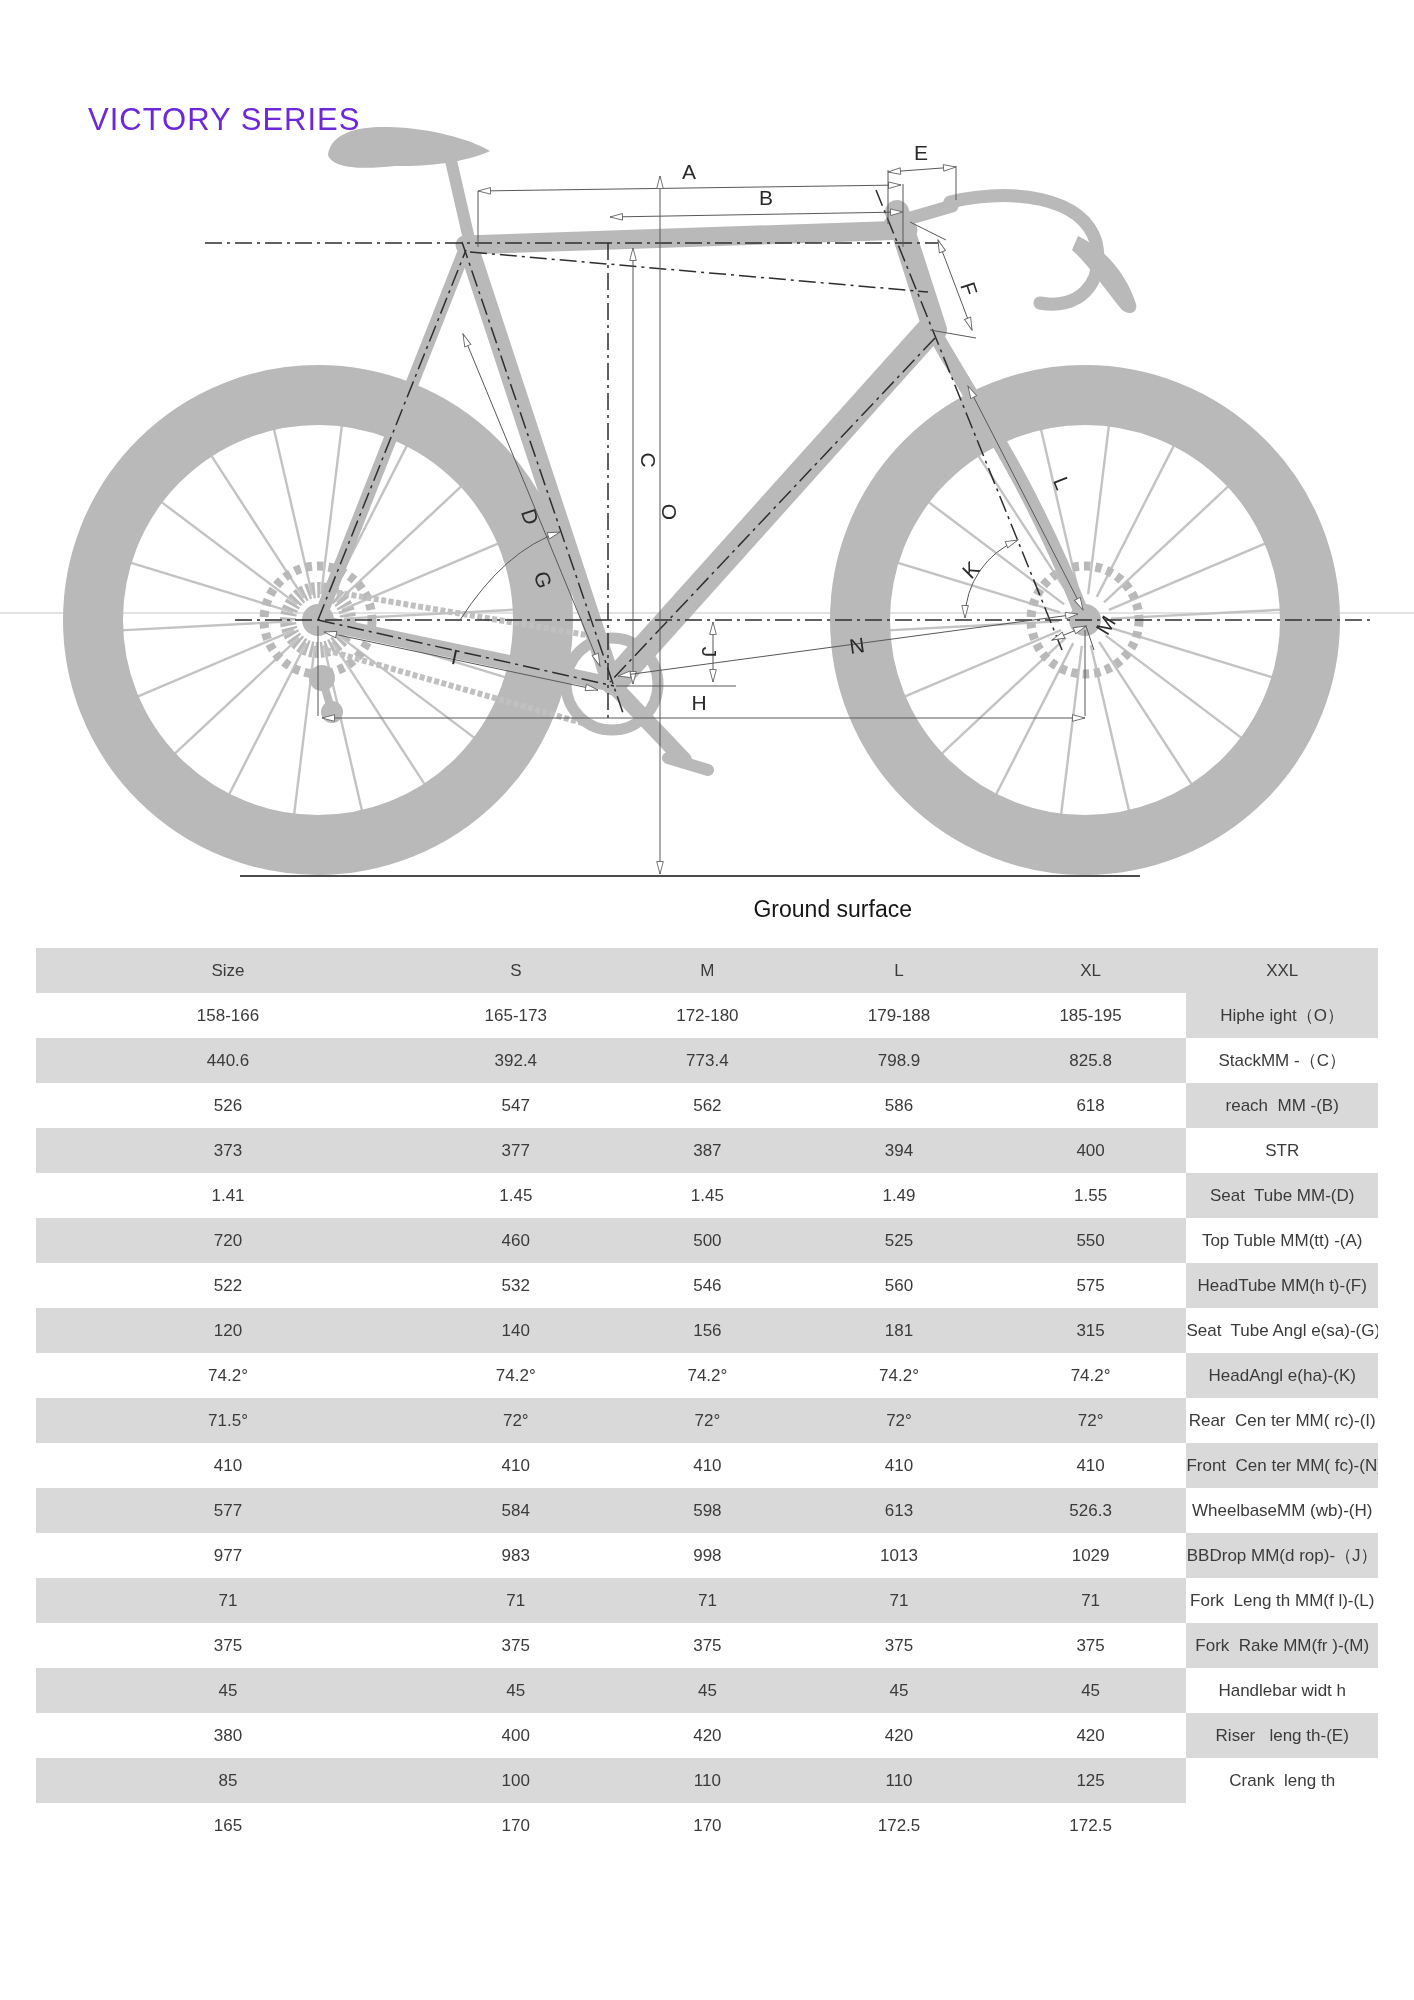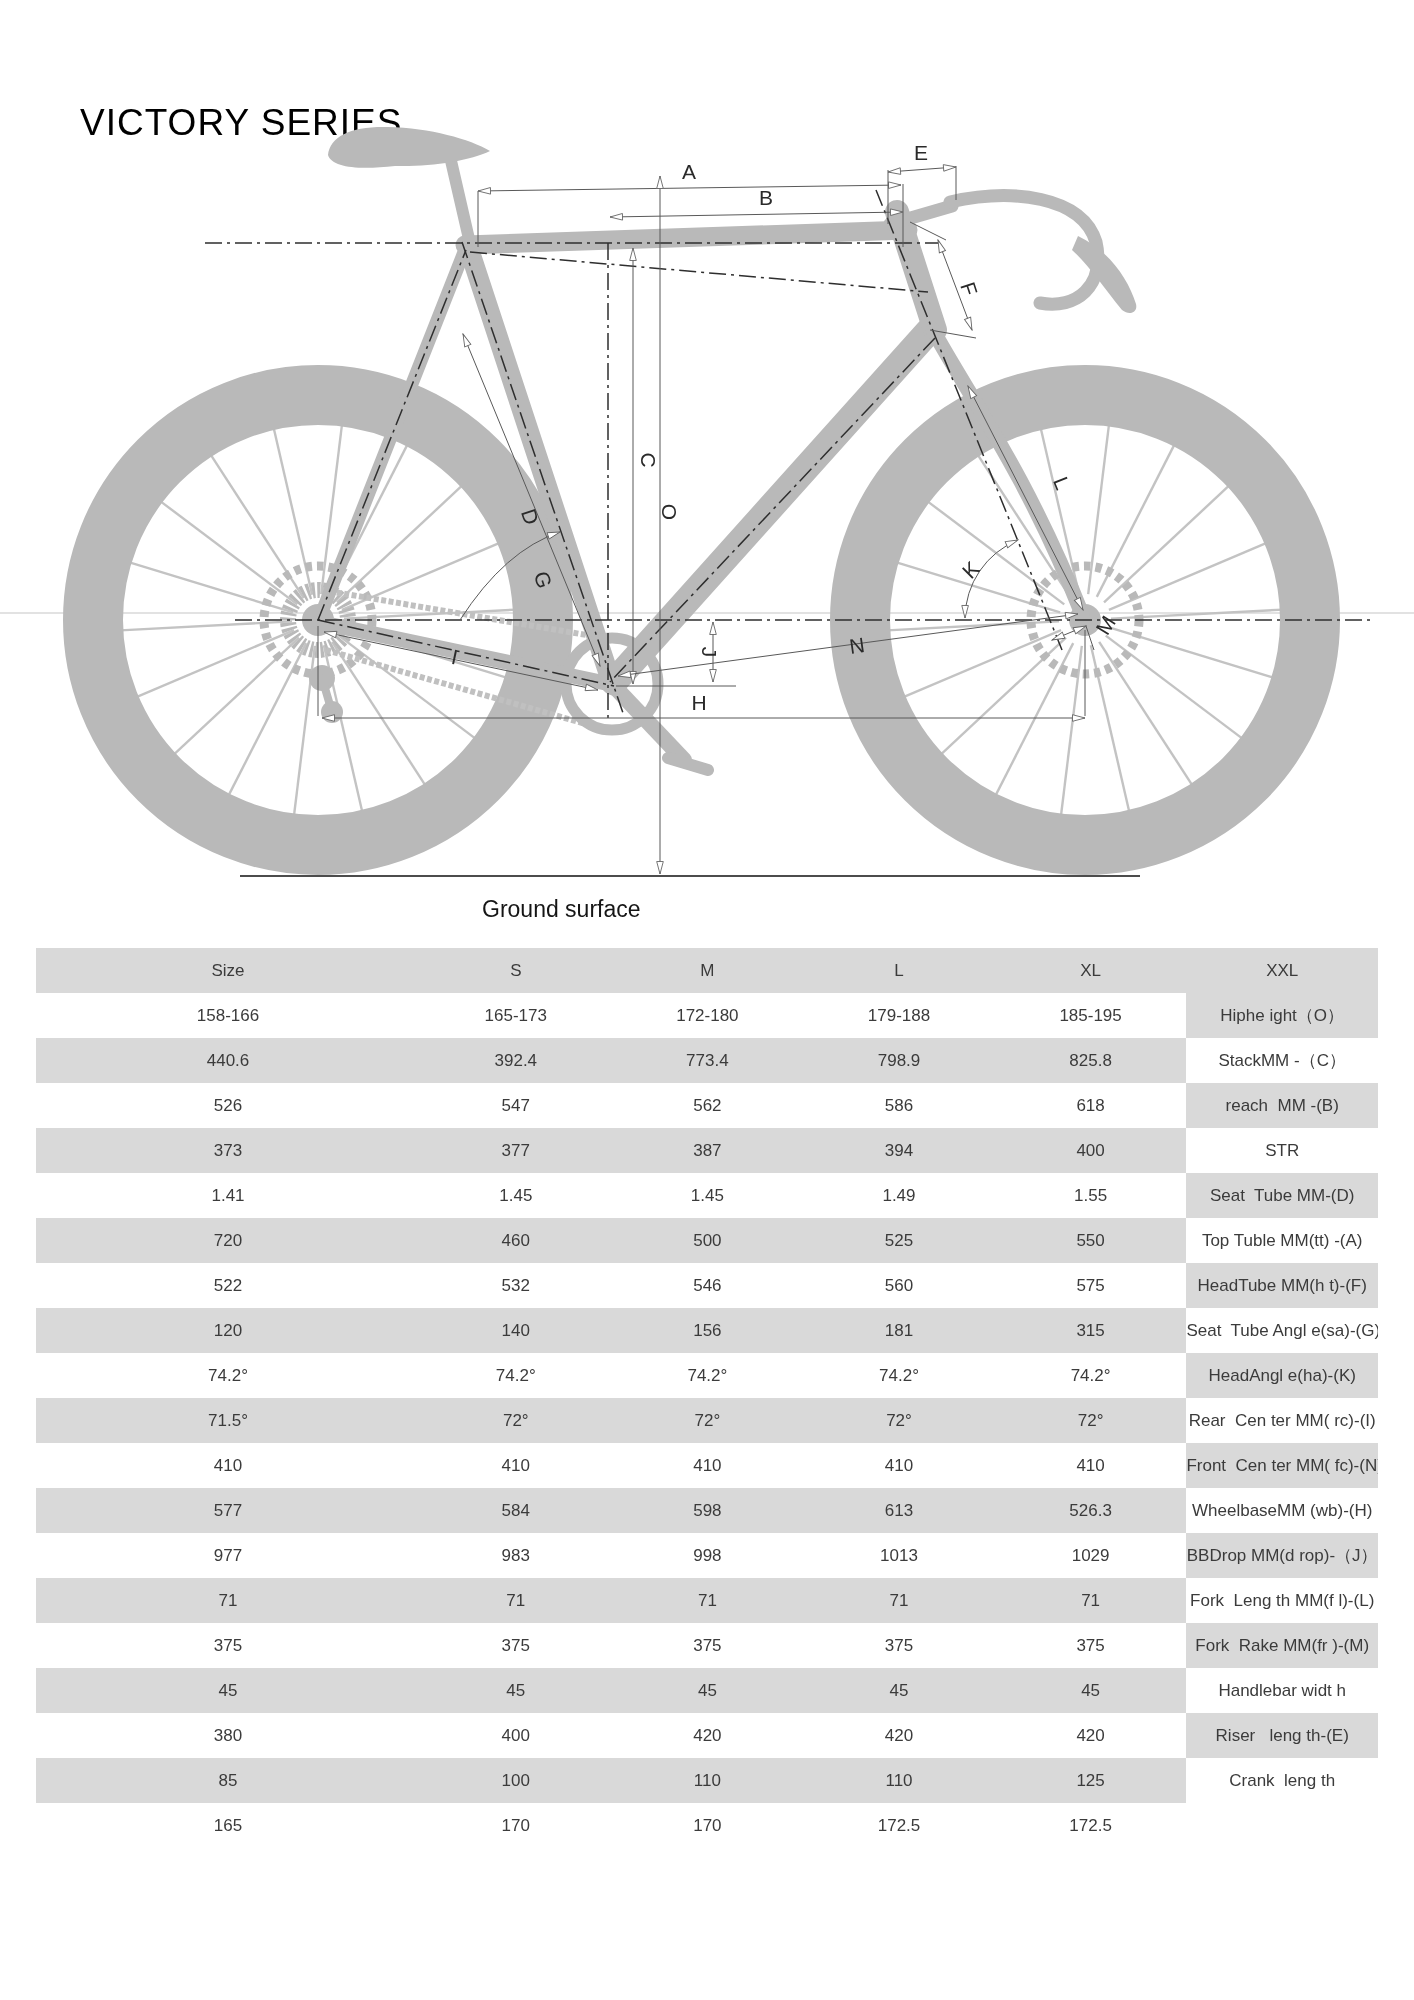--- a/index.html
+++ b/index.html
@@ -1,20 +1,20 @@
 <!DOCTYPE html>
 <html><head>
 <meta charset="utf-8">
 <style>
   html,body{margin:0;padding:0}
   body{width:1414px;height:2000px;background:#fff;position:relative;overflow:hidden;
        font-family:"Liberation Sans",sans-serif}
-  .title{position:absolute;left:80px;top:102px;font-size:37px;letter-spacing:1px;color:#000000}
+  .title{position:absolute;left:88px;top:102px;font-size:31px;letter-spacing:1px;color:#6d28d9}
   #diagram{position:absolute;left:0;top:0;width:1414px;height:940px}
-  .caption{position:absolute;left:482px;top:896px;width:430px;text-align:left;
+  .caption{position:absolute;left:482px;top:896px;width:430px;text-align:right;
            font-size:23px;color:#151515}
   .geo-table{position:absolute;left:36px;top:948px;width:1342px;display:grid;
              grid-template-columns:384px repeat(5,1fr);column-gap:0;
              font-size:17px;color:#3b3b3b}
   .cell{height:45px;line-height:45px;text-align:center;white-space:pre;overflow:hidden}
   .cell.gray{background:#d9d9d9}
   
   .tube{stroke:#b9b9b9;fill:none;stroke-linecap:round}
   .fillg{fill:#b9b9b9;stroke:none}
   .spoke line{stroke:#c3c3c3;stroke-width:2.4}

